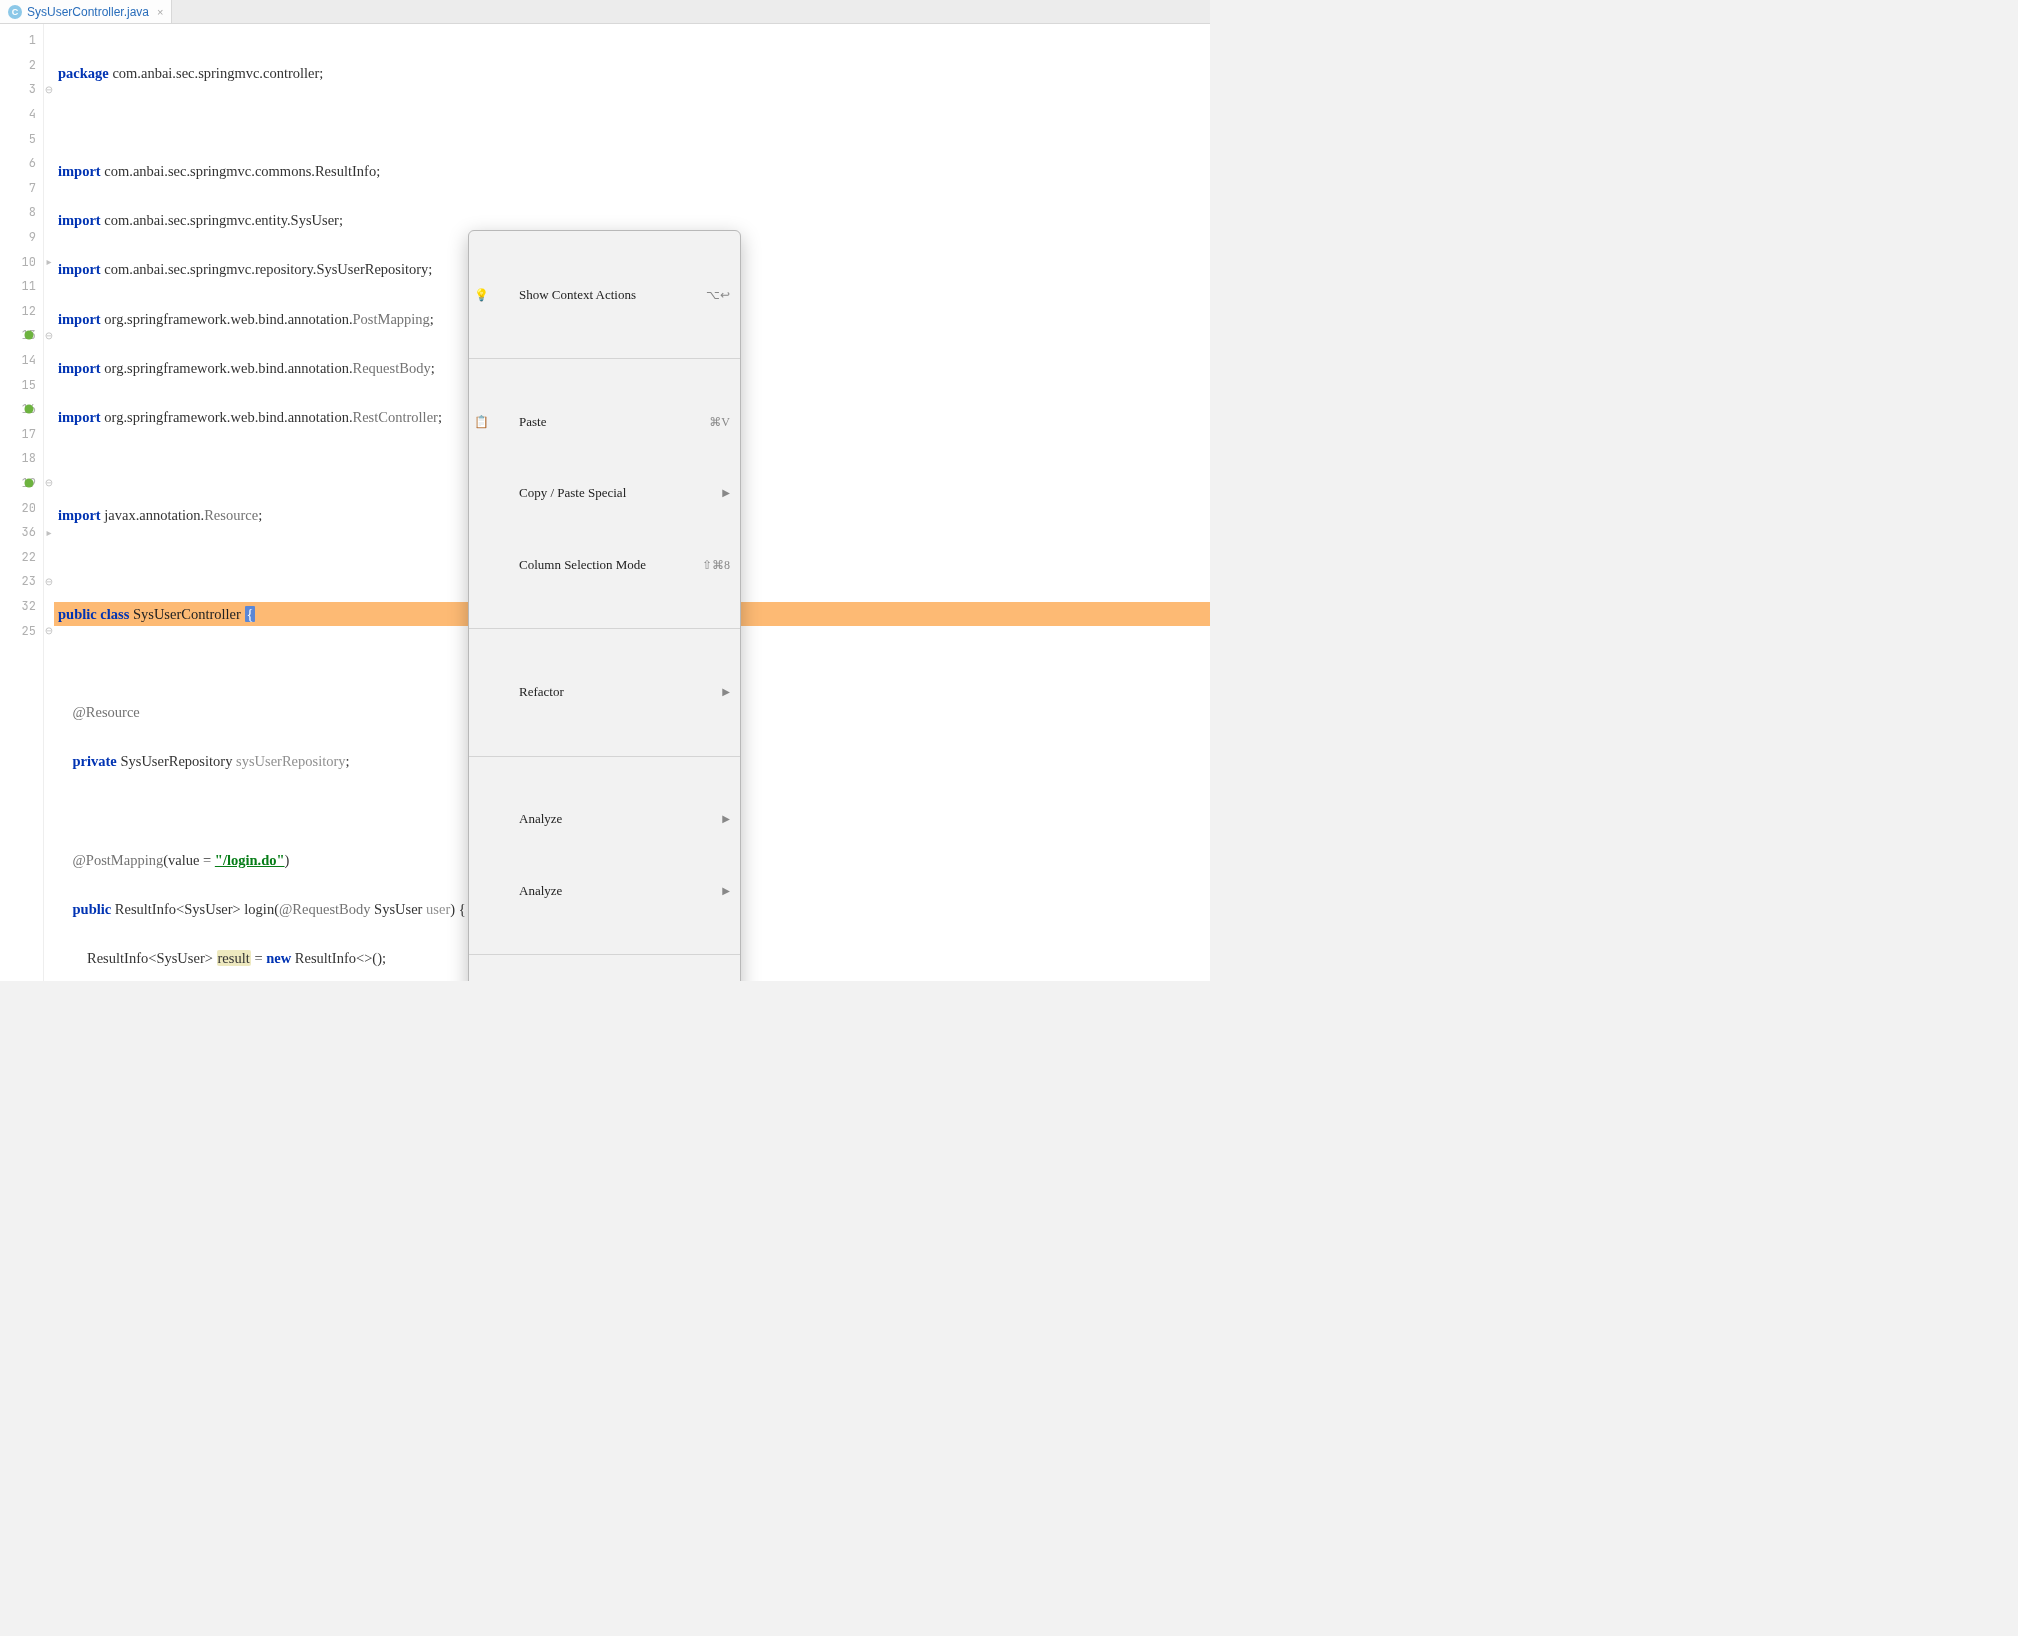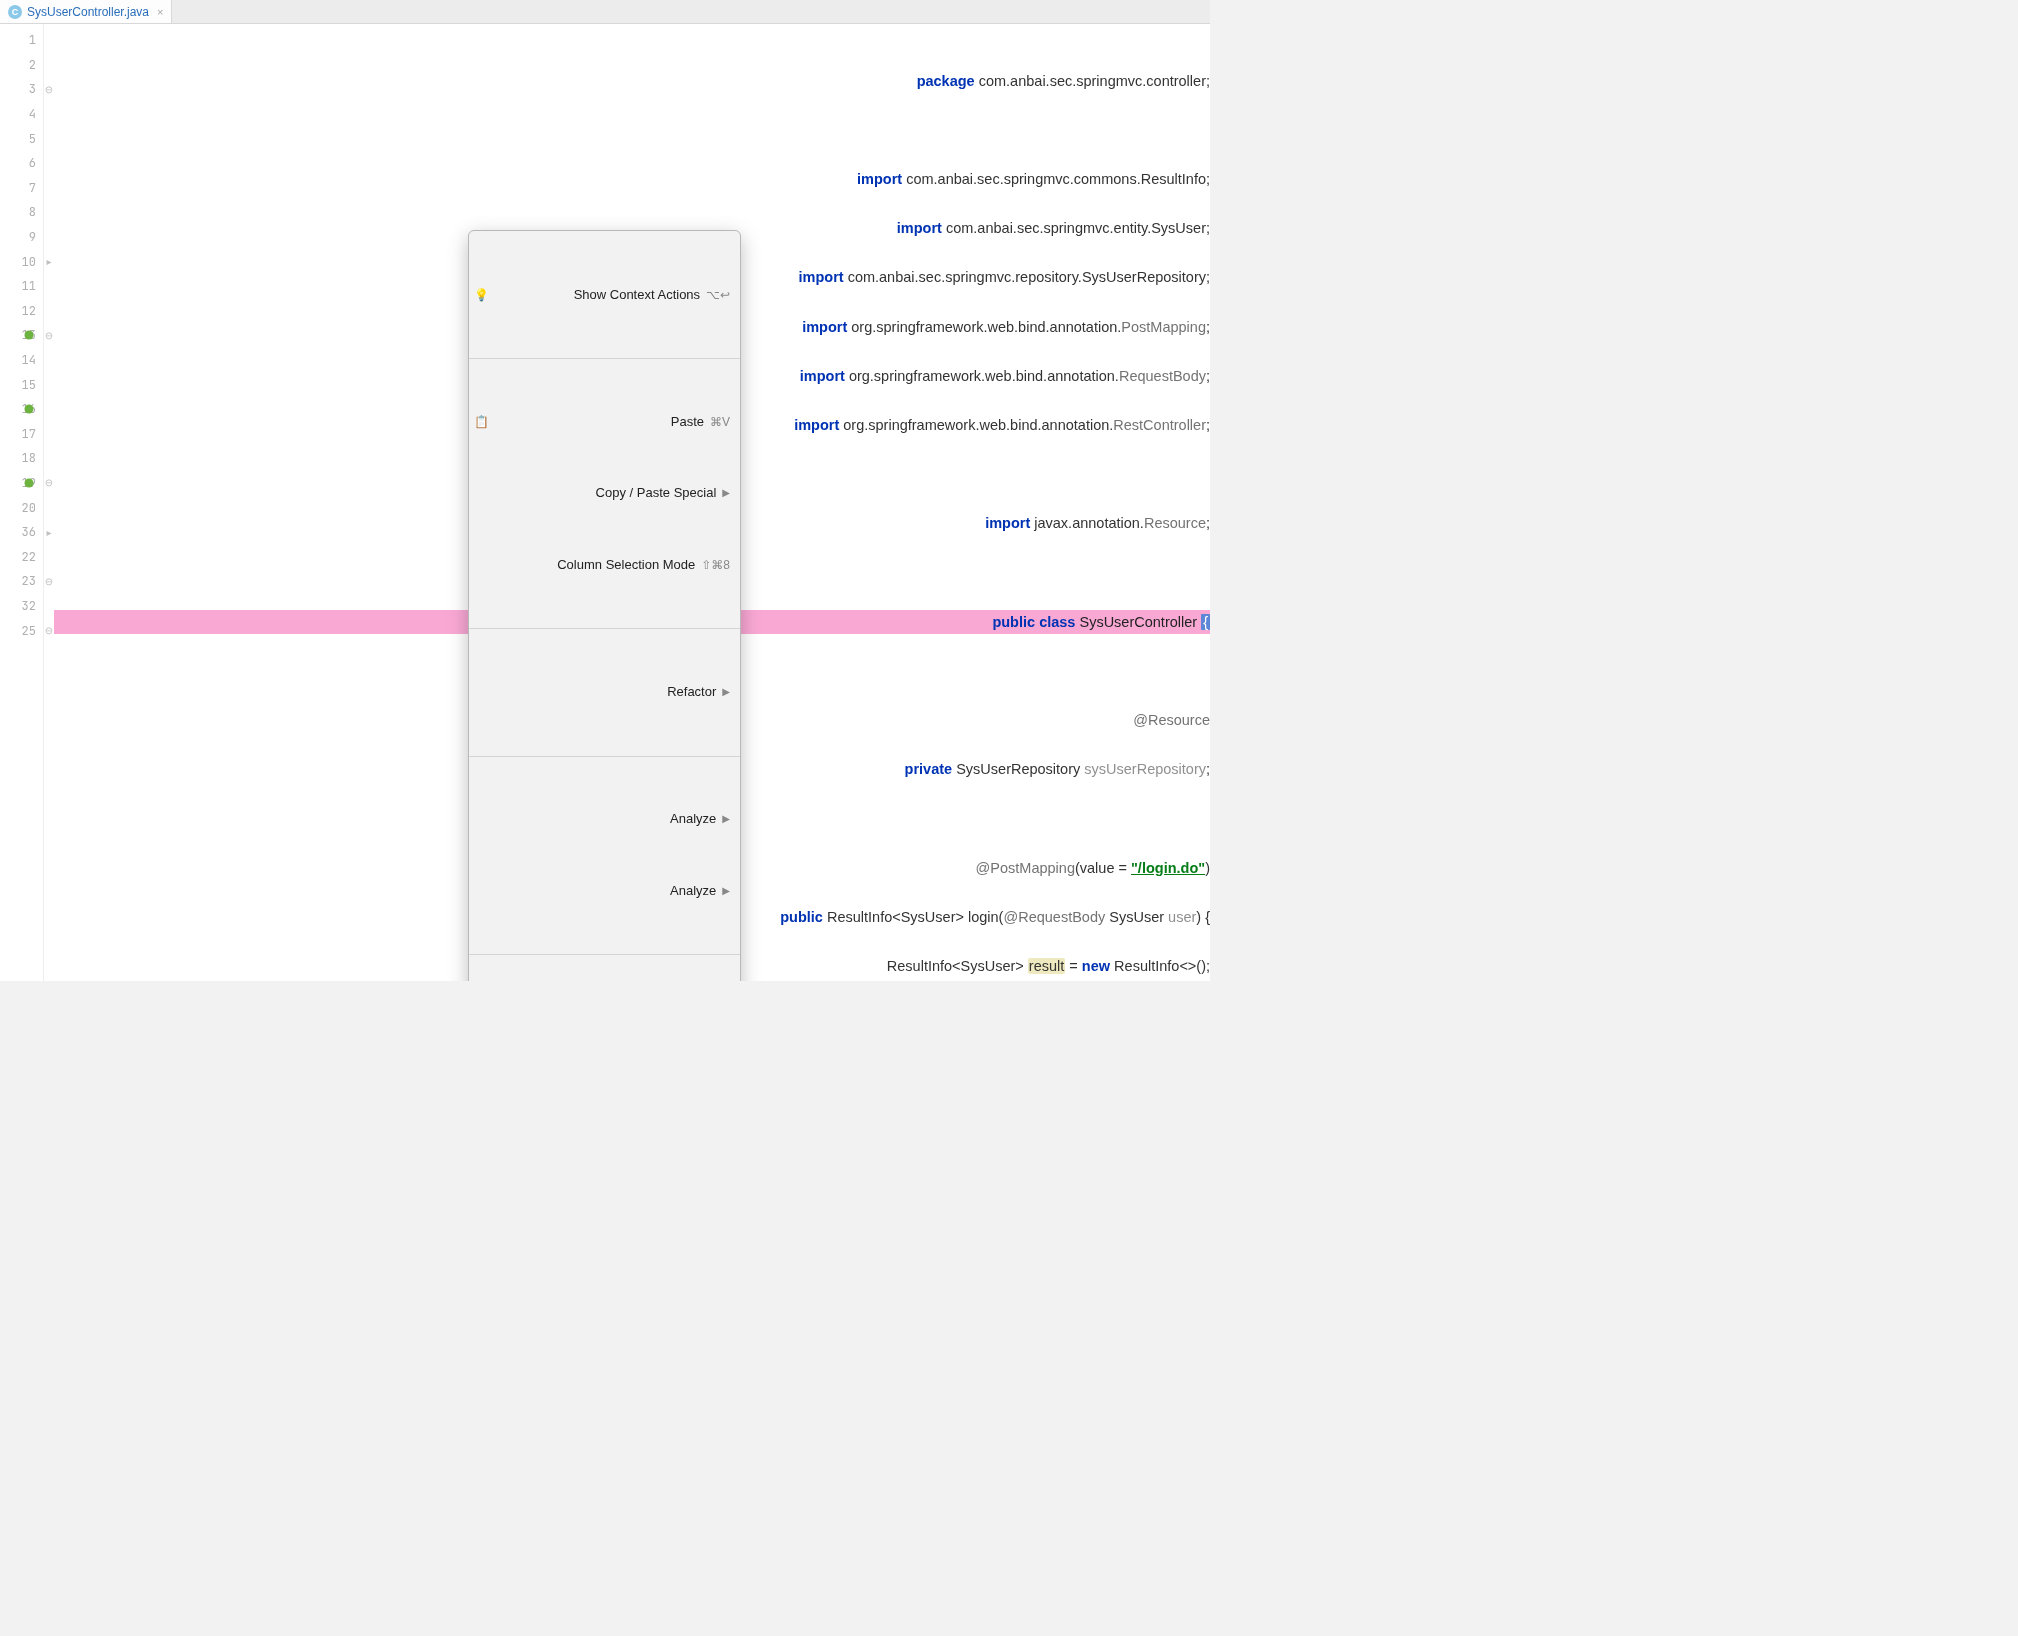--- a/index.html
+++ b/index.html
@@ -70,34 +70,33 @@
   background: #fff;
   padding-top: 4px;
 }
 .fold-row {
   height: 24.6px;
   display:flex;align-items:center;justify-content:center;
   color:#c0c0c0;font-size:10px;
 }
 .code {
   flex: 1;
-  padding-top: 20px;
-  font-family: Liberation Sans, sans-serif;
+  padding-top: 12px;
+  font-family: Liberation Serif, serif;
   font-size: 14.5px;
   line-height: 24.6px;
   color: #333;
   white-space: pre;
   position: relative;
-  text-align: right;
 }
 .code-line {
   height: 24.6px;
   padding-left: 4px;
 }
-.code-line.hl { background: #f9a8d4; }
+.code-line.hl { background: #fdba74; }
 .kw { color: #0033b3; font-weight: 600; }
 .ann { color: #737373; }
 .str { color: #067d17; font-weight: 600; text-decoration: underline;}
 .cls { color: #222; }
 .field { color: #871094; }
 .grey { color: #909090; }
 .hi-var { background: #eee9bf; border-radius:2px; padding:0 1px;}
 .cursor-brace { background:#5b87d6; color:#fff; padding:0 2px; border-radius:1px;}
 .match-brace { background:#e8e8e8; padding:0 1px; border-radius:1px; }
 

